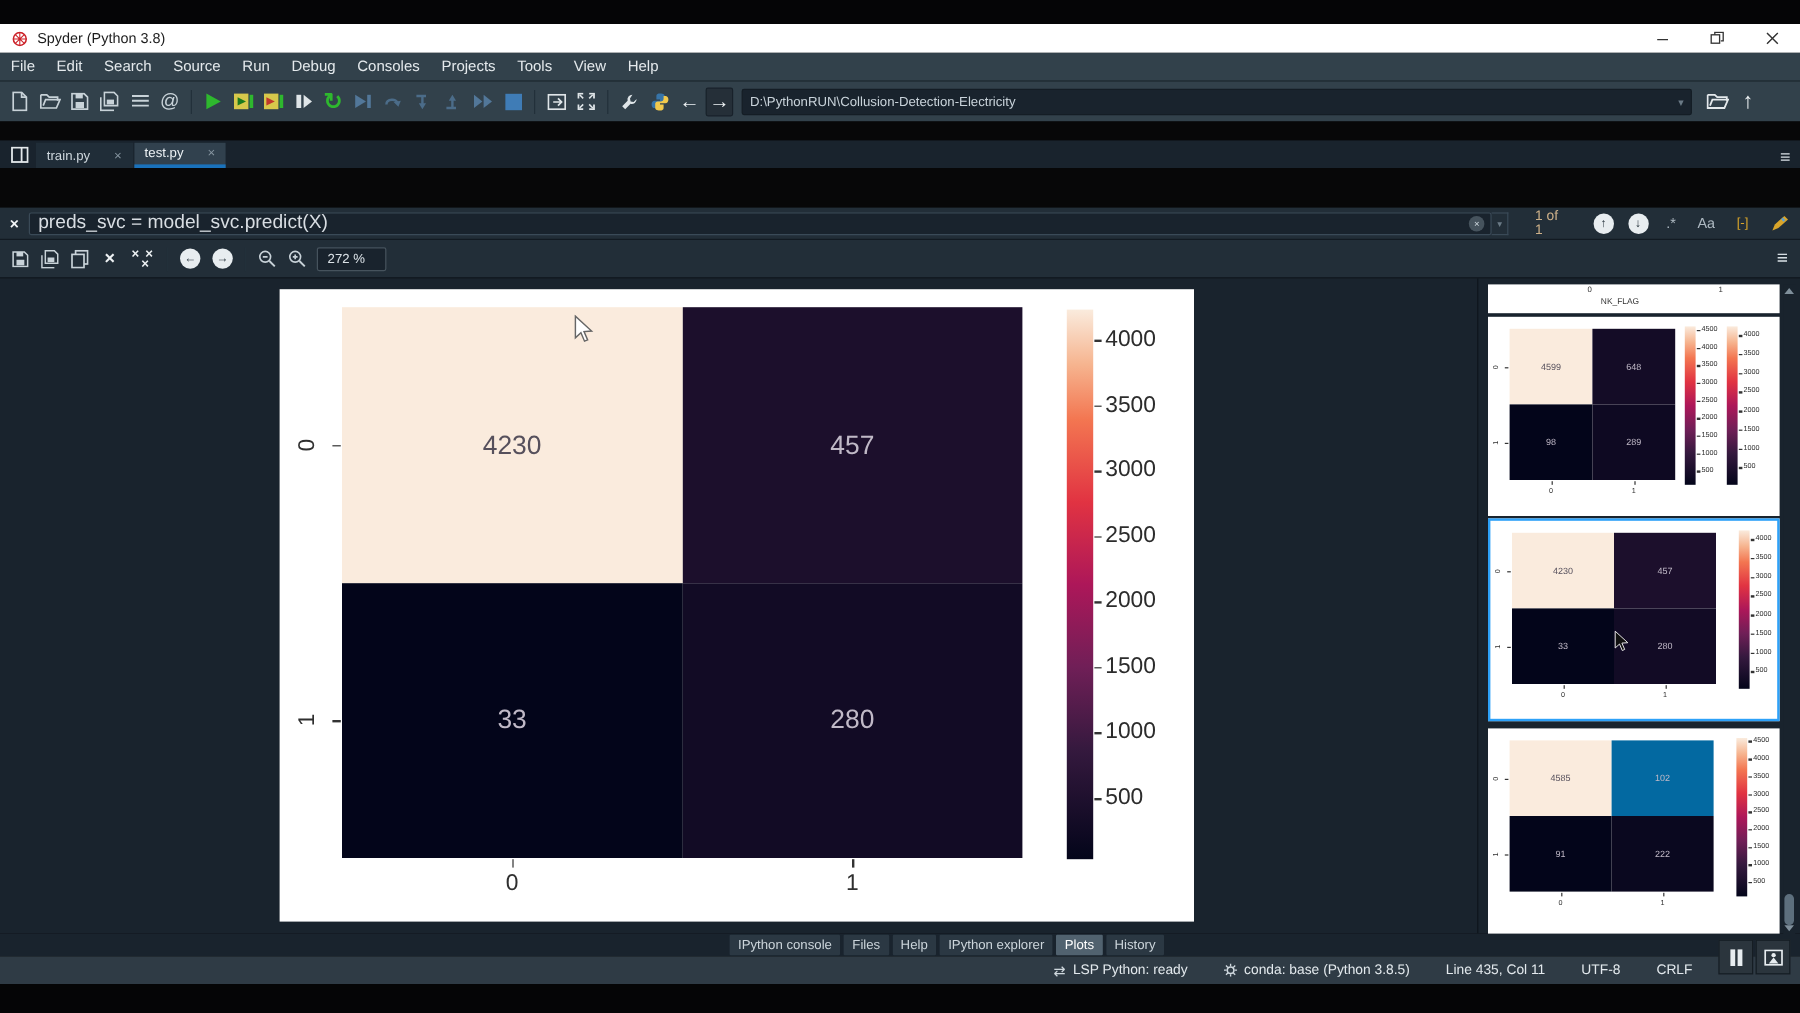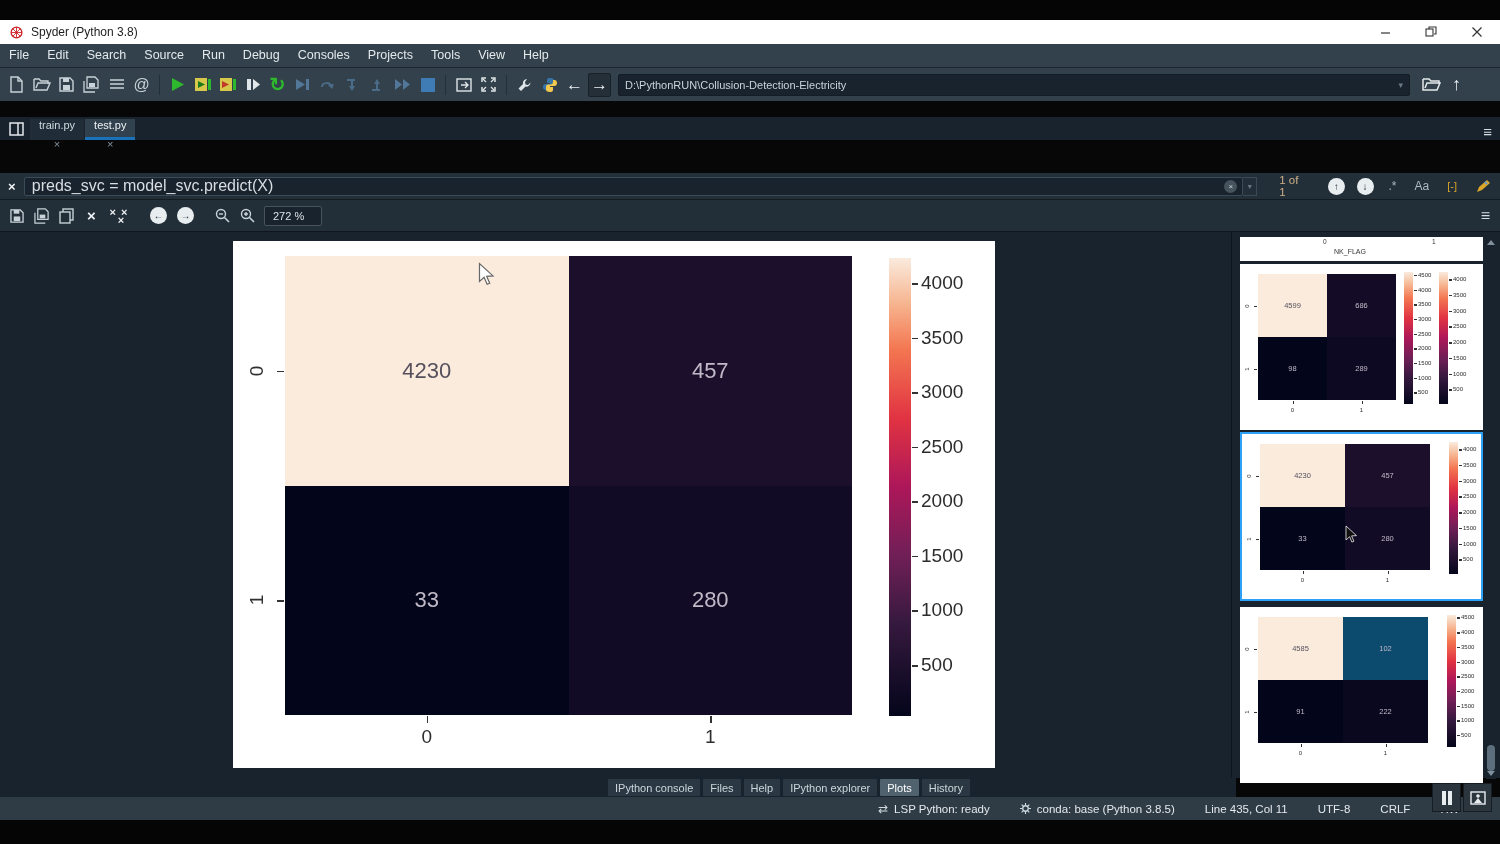--- a/index.html
+++ b/index.html
@@ -29,22 +29,22 @@
               border-radius:2px; margin-left:6px; display:flex; align-items:center;
               color:#c9d3da; font-size:11px; padding:0 6px; }
   #wd-field .caret { margin-left:auto; color:#6a7a86; font-size:9px; }
 
   
   #pathbar { left:0; top:101px; width:1500px; height:16px; background:#19232D;
              color:#c3ccd3; font-size:10.5px; display:flex; align-items:center; padding-left:6px; }
   #tabbar { left:0; top:117px; width:1500px; height:23px; background:#19232D;
             display:flex; align-items:flex-end; }
   #browse-tabs { width:22px; height:20px; margin:0 3px 1px 5px; display:flex; align-items:center; justify-content:center; }
-  .etab { height:21px; display:flex; align-items:center; gap:7px; padding:0 9px;
-          font-size:11px; color:#cfd8de; background:#202d38; margin-right:1px;flex-direction:column; }
+  .etab { height:21px; display:flex; align-items:center; gap:20px; padding:0 9px;
+          font-size:11px; color:#cfd8de; background:#202d38; margin-right:1px; }
   .etab.active { background:#31414e; border-bottom:3px solid #1A72BB; color:#eef3f6; }
   .etab .x { color:#8796a1; font-size:11px; }
   #tab-options { margin-left:auto; margin-right:8px; color:#d5dde2; font-size:15px; }
   #editor-strip { left:0; top:140px; width:1500px; height:33px; background:#161f29;
                   border-top:1px solid #0d141b; border-bottom:1px solid #0d141b; }
   #gutter { left:10px; top:5px; width:40px; height:23px; background:#202d38; color:#98a4ac;
             font-size:12px; display:flex; align-items:center; justify-content:center; border-radius:2px; }
   .ws-dot { width:2px; height:2px; background:#43566455; border-radius:50%; top:22px; }
   #caret-line { left:628px; top:6px; width:1px; height:21px; background:#aebcc6; }
   #scroll-flag { left:1468px; top:19px; width:14px; height:8px; background:#d9a52a; }
@@ -94,21 +94,21 @@
   #pt-xlabel { position:absolute; top:11px; left:0; width:220px; text-align:center; font-size:7px; color:#333; }
 
   
   #vscroll { left:1486px; top:5px; width:10px; height:542px; background:#19232D; }
   .sb-arrow { position:absolute; left:1px; width:0; height:0; border-left:4px solid transparent; border-right:4px solid transparent; }
   #sb-up { top:3px; border-bottom:5px solid #7f8f9b; }
   #sb-down { bottom:3px; border-top:5px solid #7f8f9b; }
   #sb-thumb { position:absolute; left:1px; top:508px; width:8px; height:26px; background:#5d6f7d; border-radius:4px; }
 
   
-  #bottom-tabs { left:0; top:778px; width:1236px; height:19px; background:#19232D; }
+  #bottom-tabs { left:0; top:778px; width:1500px; height:19px; background:#19232D; }
   #bt-row { position:absolute; left:608px; top:1px; display:flex; gap:3px; }
   .btab { height:17px; padding:0 7px; font-size:11px; color:#ccd5db; background:#2B3843;
           display:flex; align-items:center; border-radius:1px; }
   .btab.active { background:#51626F; color:#ffffff; }
   #statusbar { left:0; top:797px; width:1500px; height:23px; background:#2F3B45;
                display:flex; align-items:center; color:#e3e9ed; font-size:11.5px; }
   #status-items { position:absolute; left:878px; display:flex; gap:0; align-items:center; }
   .st-item { display:flex; align-items:center; gap:6px; margin-right:30px; }
   #corner-btns { left:1432px; top:783px; display:flex; gap:2px; }
   .corner-btn { width:29px; height:29px; background:#2b353d; border:1px solid #151d23;
@@ -450,21 +450,21 @@
         <span class="pt-tick" style="left:83px;">0</span>
         <span class="pt-tick" style="left:192px;">1</span>
         <span id="pt-xlabel">NK_FLAG</span>
       </div>
       <div class="thumb-card" style="top:32px;height:166px;">
           <div class="hm-grid" style="left: 18px; top: 10px; width: 138px; height: 126px;">
             <div class="hm-cell" style="left: 0%; top: 0%; width: 50%; height: 50%; background: rgb(250, 235, 221);">
               <span style="font-size: 7.5px; color: rgb(86, 80, 92);">4599</span>
             </div>
             <div class="hm-cell" style="left: 50%; top: 0%; width: 50%; height: 50%; background: rgb(20, 12, 38);">
-              <span style="font-size: 7.5px; color: rgb(192, 185, 199);">686</span>
+              <span style="font-size: 7.5px; color: rgb(192, 185, 199);">648</span>
             </div>
             <div class="hm-cell" style="left: 0%; top: 50%; width: 50%; height: 50%; background: rgb(3, 5, 26);">
               <span style="font-size: 7.5px; color: rgb(192, 185, 199);">98</span>
             </div>
             <div class="hm-cell" style="left: 50%; top: 50%; width: 50%; height: 50%; background: rgb(14, 9, 34);">
               <span style="font-size: 7.5px; color: rgb(192, 185, 199);">289</span>
             </div>
           </div>
           <div class="hm-ylab" style="left: 7px; top: 41.5px; font-size: 6px;">0</div>
           <div class="hm-ytickmark" style="left: 14px; top: 41.5px; width: 3px;"></div>
@@ -550,21 +550,21 @@
           <div class="hm-cbdash" style="left: 217px; top: 109.587px; width: 3px;"></div>
           <div class="hm-cblab" style="left: 221px; top: 109.587px; font-size: 6px;">1000</div>
           <div class="hm-cbdash" style="left: 217px; top: 125.312px; width: 3px;"></div>
           <div class="hm-cblab" style="left: 221px; top: 125.312px; font-size: 6px;">500</div>
         </div>
       <div class="thumb-card" style="top:375px;height:176px;">
           <div class="hm-grid" style="left: 18px; top: 10px; width: 170px; height: 126px;">
             <div class="hm-cell" style="left: 0%; top: 0%; width: 50%; height: 50%; background: rgb(250, 235, 221);">
               <span style="font-size: 7.5px; color: rgb(86, 80, 92);">4585</span>
             </div>
-            <div class="hm-cell" style="left: 50%; top: 0%; width: 50%; height: 50%; background: #0c4a6e;">
+            <div class="hm-cell" style="left: 50%; top: 0%; width: 50%; height: 50%; background: #0369a1;">
               <span style="font-size: 7.5px; color: rgb(192, 185, 199);">102</span>
             </div>
             <div class="hm-cell" style="left: 0%; top: 50%; width: 50%; height: 50%; background: rgb(3, 5, 26);">
               <span style="font-size: 7.5px; color: rgb(192, 185, 199);">91</span>
             </div>
             <div class="hm-cell" style="left: 50%; top: 50%; width: 50%; height: 50%; background: rgb(10, 8, 31);">
               <span style="font-size: 7.5px; color: rgb(192, 185, 199);">222</span>
             </div>
           </div>
           <div class="hm-ylab" style="left: 7px; top: 41.5px; font-size: 6px;">0</div>

